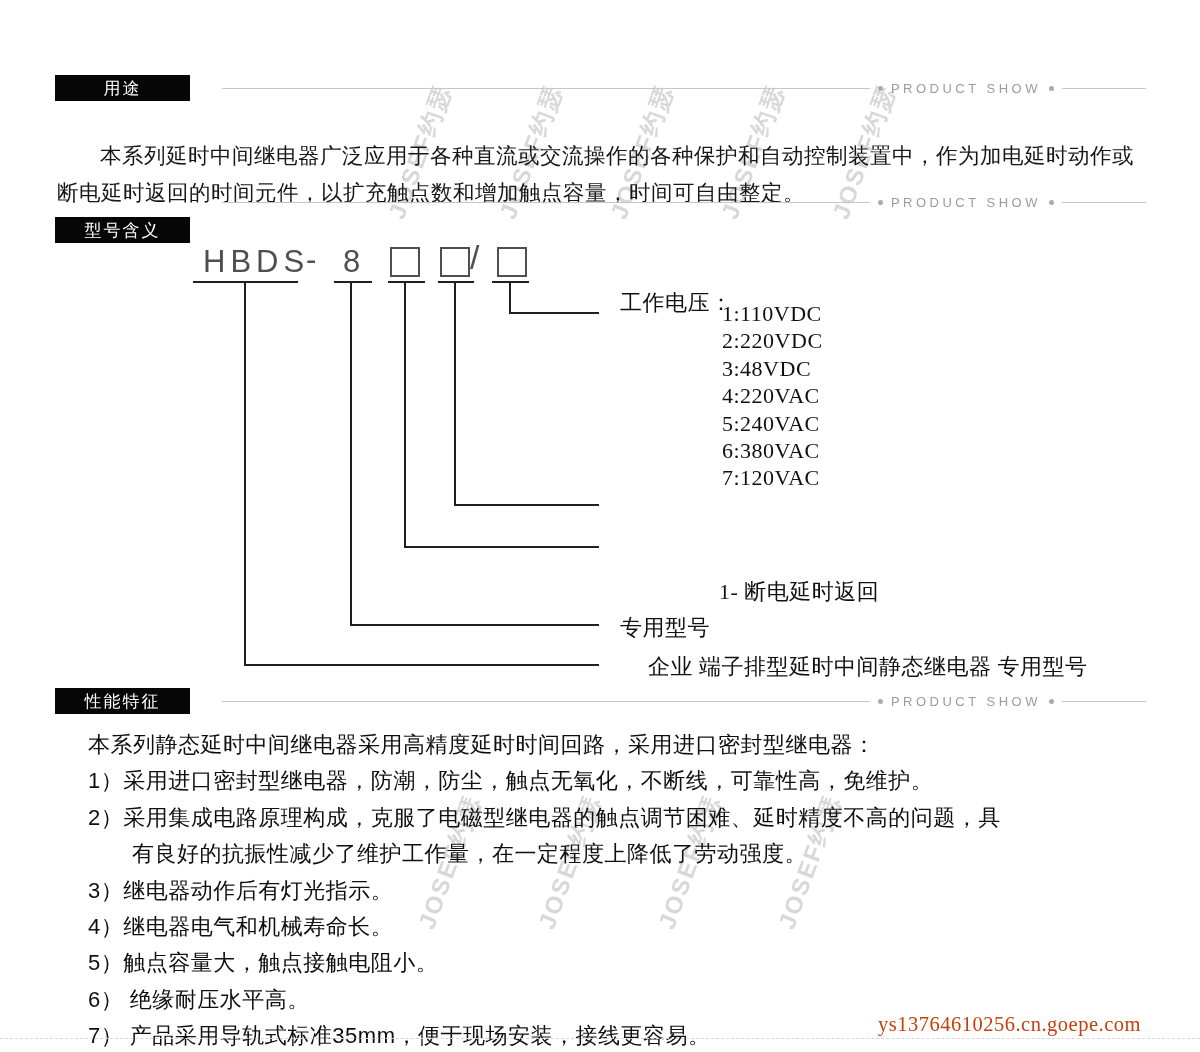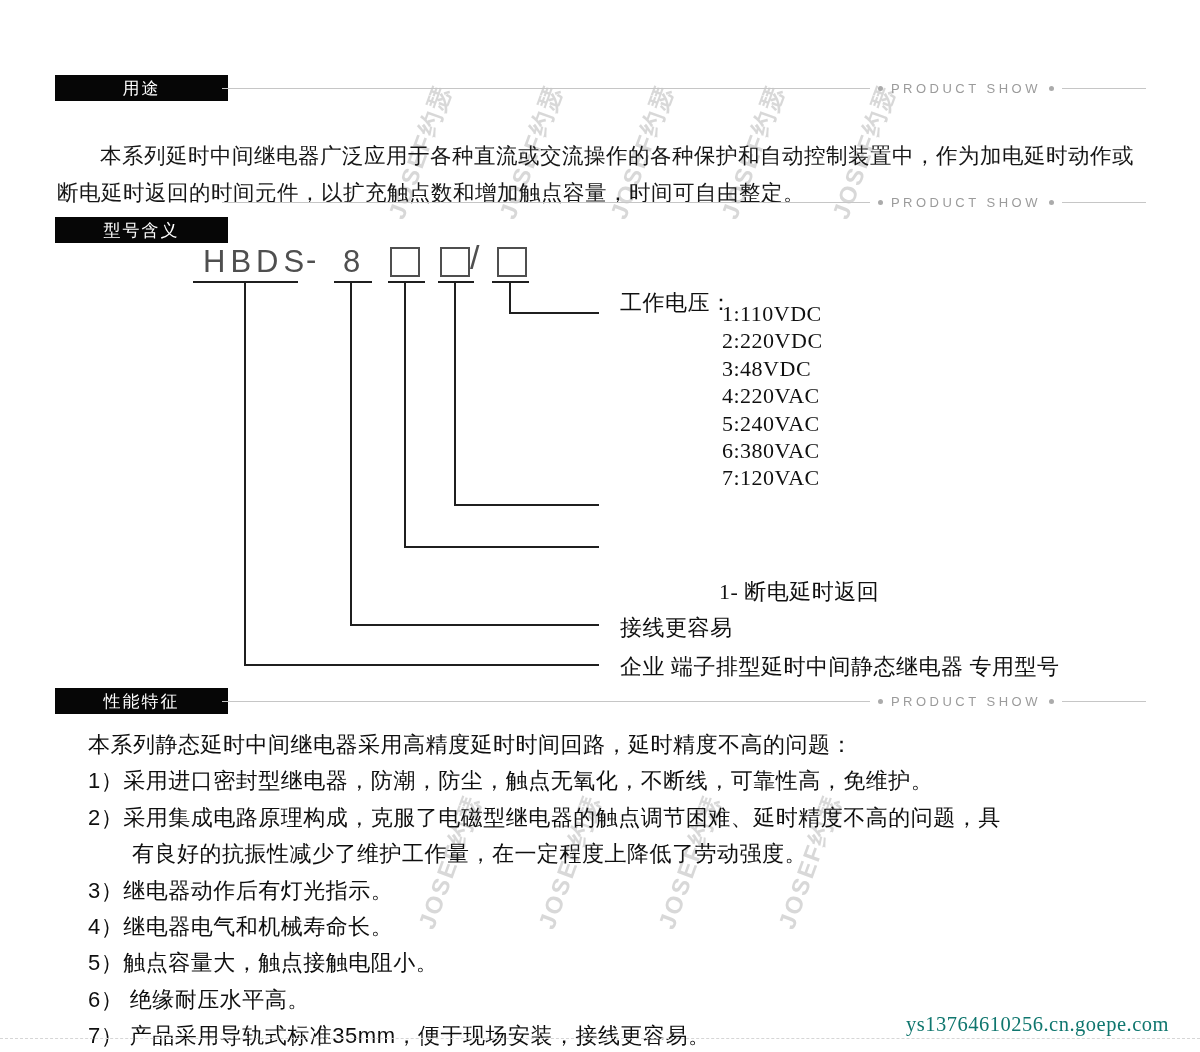--- a/index.html
+++ b/index.html
@@ -2,21 +2,21 @@
 <html><head>
 <meta charset="utf-8">
 <style>
   html,body{margin:0;padding:0;background:#fff;}
   #page{
     position:relative;width:1200px;height:1052px;background:#ffffff;overflow:hidden;
     font-family:"Liberation Sans","DejaVu Sans",sans-serif;color:#141414;
   }
   
   .badge{
-    position:absolute;left:55px;width:173px;height:26px;background:#060606;
+    position:absolute;left:55px;width:135px;height:26px;background:#060606;
     color:#ffffff;display:flex;align-items:center;justify-content:center;
     font-size:17px;letter-spacing:2px;font-weight:500;
   }
   
   .ruleRow{
     position:absolute;left:222px;right:54px;height:14px;display:flex;align-items:center;
   }
   .ruleRow .seg{height:1px;background:#c6c6c6;flex:1;}
   .ruleRow .seg.short{flex:0 0 84px;}
   .ruleRow .dot{width:5px;height:5px;border-radius:50%;background:#ababab;margin:0 8px;flex:0 0 auto;}
@@ -49,21 +49,21 @@
   .features div.wrapCont{padding-left:44px;}
   
   .wm{
     position:absolute;transform:translate(-50%,-50%) rotate(-70deg);
     font-size:24px;font-weight:bold;color:#b9b9b9;opacity:0.55;
     white-space:nowrap;letter-spacing:2px;pointer-events:none;
   }
   .urlWm{
     position:absolute;left:878px;top:1013px;
     font-family:"Liberation Serif","DejaVu Serif",serif;
-    font-size:20.5px;color:#0f766e;letter-spacing:0.5px;margin-left:28px;
+    font-size:20.5px;color:#c2410c;letter-spacing:0.5px;
   }
   .bottomDash{
     position:absolute;left:0;top:1038px;width:1200px;border-top:1px dashed #d6d6d6;height:0;
   }
 </style>
 </head>
 <body>
 
 <div id="page">
 
@@ -128,34 +128,34 @@
   <div class="ser voltCol" style="left:722px;top:300px;">
     <div>1:110VDC</div>
     <div>2:220VDC</div>
     <div>3:48VDC</div>
     <div>4:220VAC</div>
     <div>5:240VAC</div>
     <div>6:380VAC</div>
     <div>7:120VAC</div>
   </div>
   <span class="ser" style="left:719px;top:577px;">1- 断电延时返回</span>
-  <span class="ser" style="left:620px;top:613px;">接线更容易</span>
-  <span class="ser" style="left:620px;top:652px;">企业 端子排型延时中间静态继电器 专用型号</span>
+  <span class="ser" style="left:620px;top:613px;">专用型号</span>
+  <span class="ser" style="left:648px;top:652px;">企业 端子排型延时中间静态继电器 专用型号</span>
 
   <div class="badge" style="top:688px;">性能特征</div>
   <div class="ruleRow" style="top:694px;">
     <span class="seg"></span>
     <span class="dot"></span>
     <span class="ps">PRODUCT SHOW</span>
     <span class="dot"></span>
     <span class="seg short"></span>
   </div>
 
   <div class="features">
-    <div>本系列静态延时中间继电器采用高精度延时时间回路，延时精度不高的问题：</div>
+    <div>本系列静态延时中间继电器采用高精度延时时间回路，采用进口密封型继电器：</div>
     <div>1）采用进口密封型继电器，防潮，防尘，触点无氧化，不断线，可靠性高，免维护。</div>
     <div>2）采用集成电路原理构成，克服了电磁型继电器的触点调节困难、延时精度不高的问题，具</div>
     <div class="wrapCont">有良好的抗振性减少了维护工作量，在一定程度上降低了劳动强度。</div>
     <div>3）继电器动作后有灯光指示。</div>
     <div>4）继电器电气和机械寿命长。</div>
     <div>5）触点容量大，触点接触电阻小。</div>
     <div>6） 绝缘耐压水平高。</div>
     <div>7） 产品采用导轨式标准35mm，便于现场安装，接线更容易。</div>
   </div>
 

